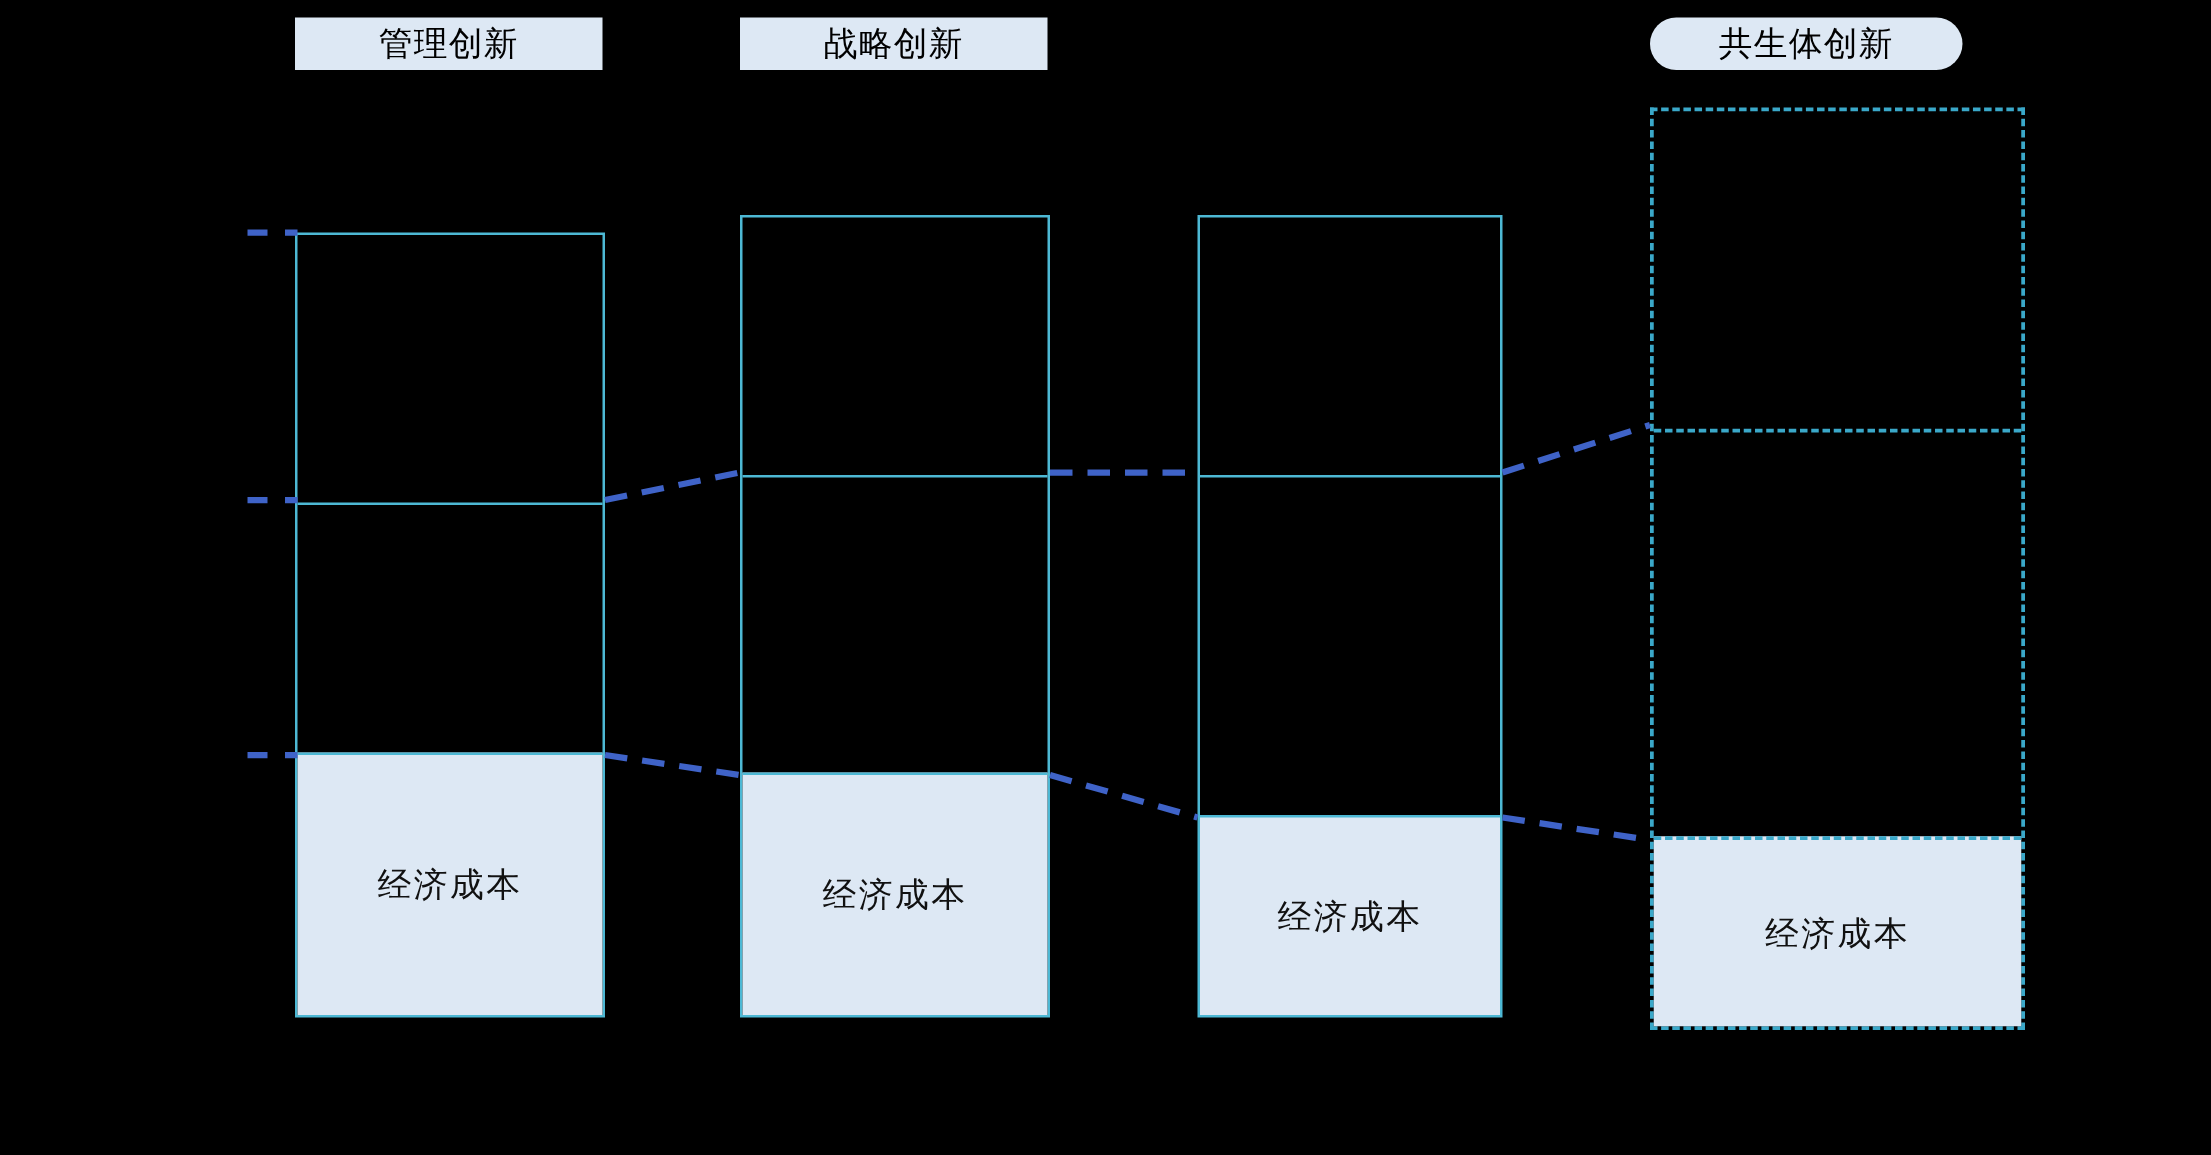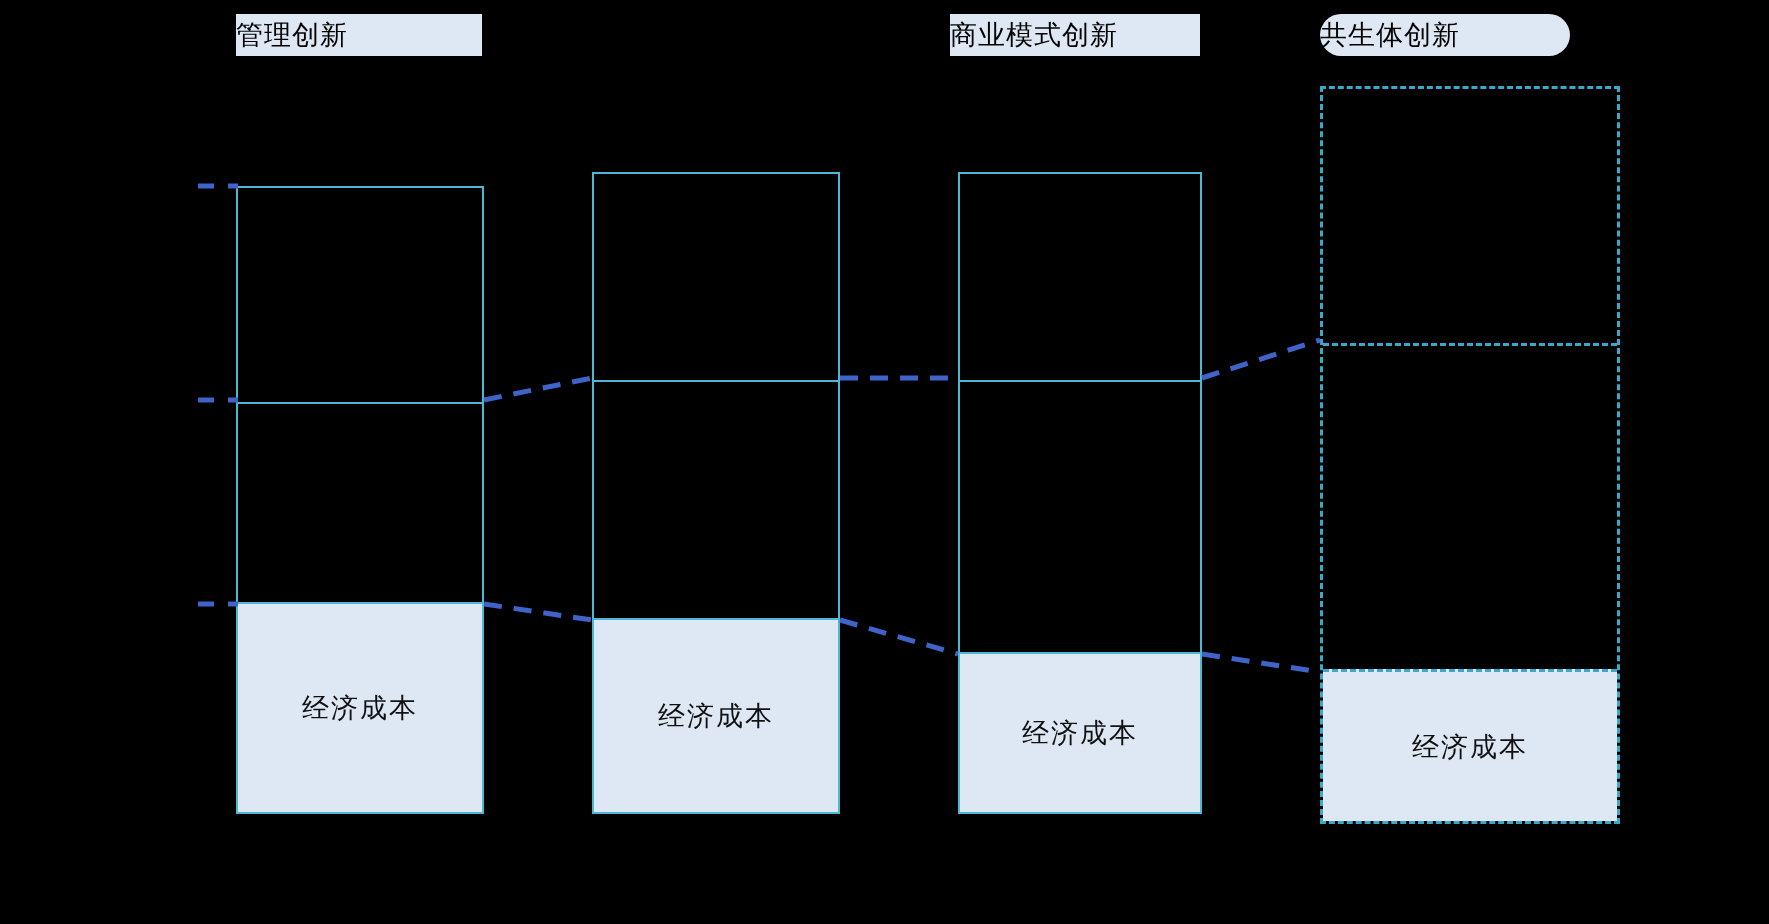--- a/index.html
+++ b/index.html
@@ -19,20 +19,21 @@
 
   
   .hdr {
     position: absolute;
     top: 14px;
     height: 42px;
     background: #dde8f4;
     color: #000000;
     font-size: 27px;
     line-height: 42px;
+    text-align: center;
     letter-spacing: 1px;
     white-space: nowrap;
     font-family: "Liberation Serif", "DejaVu Serif", serif;
   }
 
   
   .col {
     position: absolute;
     box-sizing: border-box;
     border: 2px solid #4db8d4;
@@ -95,22 +96,22 @@
   }
 </style>
 </head>
 <body>
 
 <div id="stage">
 
   <div class="hdr" id="hdr0" style="left: 236px; width: 246px;">
     <span>管理创新</span>
   </div>
-  <div class="hdr" id="hdr2" style="left: 950px; width: 250px;">
-    <span>商业模式创新</span>
+  <div class="hdr" id="hdr1" style="left: 592px; width: 246px;">
+    <span>战略创新</span>
   </div>
   <div class="hdr" id="hdr3" style="left: 1320px; width: 250px; border-radius: 21px;">
     <span>共生体创新</span>
   </div>
 
   <div class="col" id="col0" style="left: 236px; top: 186px; width: 248px; height: 628px;">
     <div class="divider" style="top: 214px;"></div>
     <div class="costband" style="height: 210px;">
       <span>经济成本</span>
     </div>

